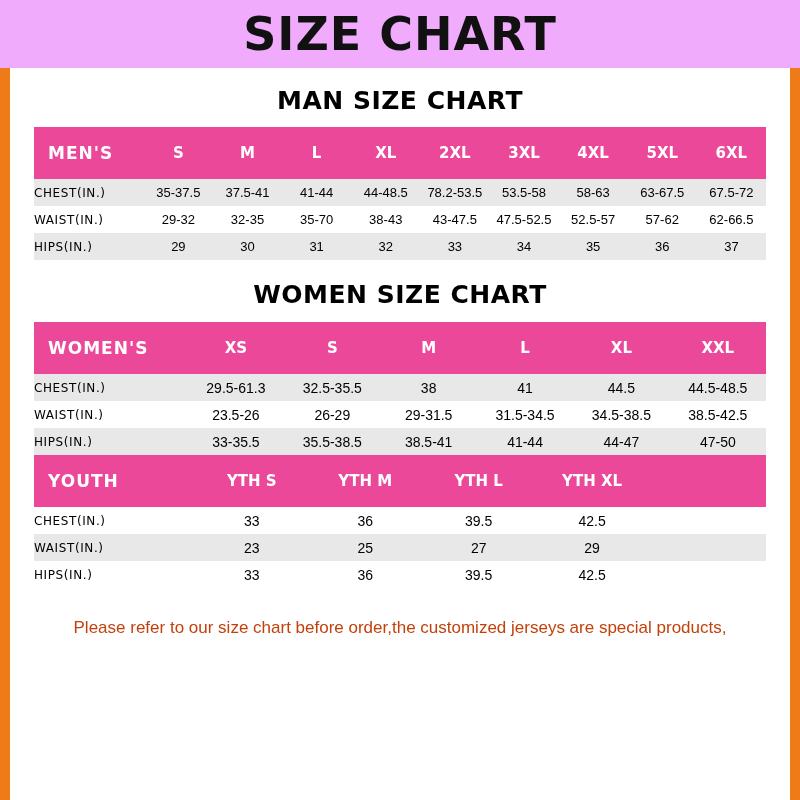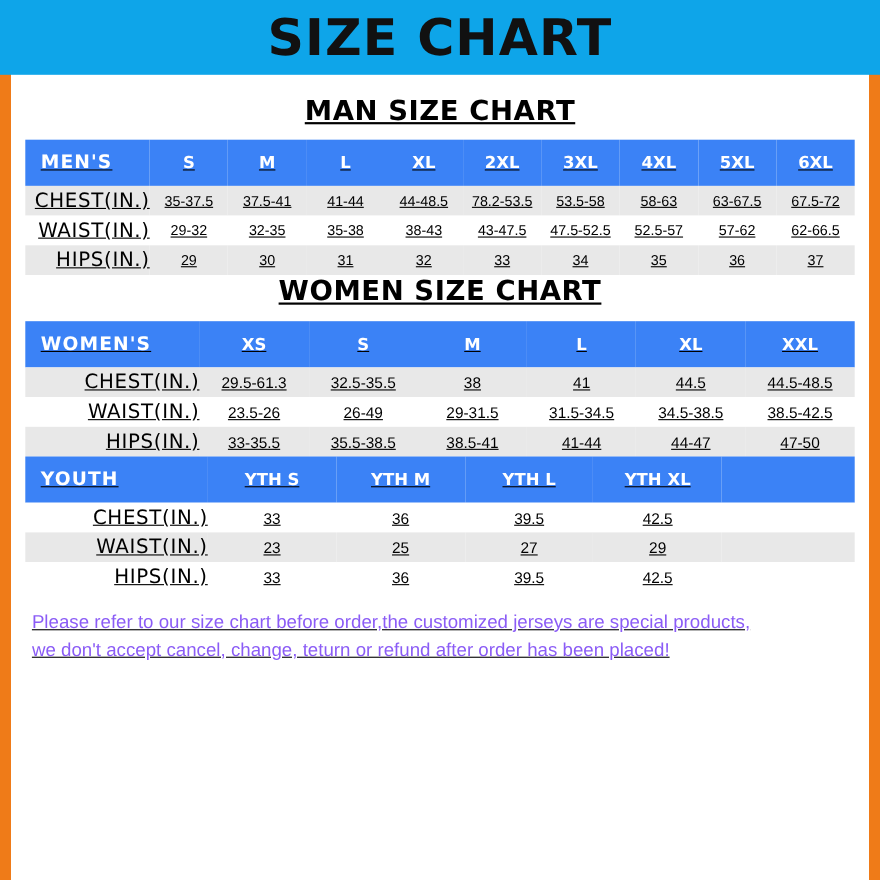--- a/index.html
+++ b/index.html
@@ -16,69 +16,68 @@
   .page {
     width: 800px;
     height: 800px;
     position: relative;
     background: #ffffff;
     box-sizing: border-box;
     border-left: 10px solid #ef7b18;
     border-right: 10px solid #ef7b18;
   }
   .banner {
-    background: #0ea5e9;
+    background: #f0abfc;
     height: 68px;
     display: flex;
     align-items: center;
     justify-content: center;
     margin: 0 -10px;
   }
   .banner-title {
     font-family: "DejaVu Sans", sans-serif;
     font-weight: bold;
     font-size: 46px;
     letter-spacing: 1px;
     color: #111111;
     line-height: 1;
   }
   .content {
-    padding: 0 13px;
+    padding: 0 24px;
     box-sizing: border-box;
-    text-decoration: underline;
   }
   .section-title {
     text-align: center;
     font-family: "DejaVu Sans", sans-serif;
     font-weight: bold;
     font-size: 25px;
     color: #000000;
     letter-spacing: 0.5px;
   }
   .t1 { margin-top: 18px; margin-bottom: 12px; }
-  .t2 { margin-bottom: 13px; }
+  .t2 { margin-top: 20px; margin-bottom: 13px; }
   .t3 { margin-top: 22px; margin-bottom: 14px; }
 
   table.size-table {
     border-collapse: collapse;
     width: 100%;
     table-layout: fixed;
   }
   table.size-table th,
   table.size-table td {
     text-align: center;
     vertical-align: middle;
     font-size: 13px;
     color: #000000;
     padding: 0;
   }
   
   table.size-table thead tr {
-    background: #3b82f6;
-    height: 42px;
+    background: #ec4899;
+    height: 52px;
   }
   table.size-table thead th {
     color: #ffffff;
     font-weight: bold;
     font-size: 15px;
     font-family: "DejaVu Sans", sans-serif;
   }
   table.size-table thead th.rowlabel {
     text-align: left;
     padding-left: 14px;
@@ -87,49 +86,50 @@
   }
   
   table.size-table tbody tr {
     height: 27px;
   }
   table.size-table tbody tr.odd { background: #e8e8e8; }
   table.size-table tbody tr.even { background: #ffffff; }
   table.size-table tbody td.rowlabel {
     font-weight: normal;
     letter-spacing: 0.6px;
-    font-size: 18px;
+    font-size: 12px;
     font-family: "DejaVu Sans", sans-serif;
-    text-align: right;
+    text-align: left;
   }
 
   
   .men-tbl col.c0 { width: 15%; }
   
   .women-tbl col.c0 { width: 21%; }
   .women-tbl thead th { font-size: 16px; }
   .women-tbl tbody tr { height: 32px; }
   .women-tbl tbody td { font-size: 14px; }
   .women-tbl thead tr { height: 38px; }
   
   .youth-tbl col.c0 { width: 22%; }
   .youth-tbl col.cx { width: 15.5%; }
   .youth-tbl col.cpad { width: 16%; }
   .youth-tbl thead tr { height: 38px; }
   .youth-tbl thead th { font-size: 16px; }
   .youth-tbl tbody tr { height: 32px; }
   .youth-tbl tbody td { font-size: 14px; }
 
   .note {
-    margin-top: 16px;
+    margin-top: 28px;
     padding: 0 6px;
-    color: #8b5cf6;
+    color: #c2410c;
     font-size: 17px;
     line-height: 1.45;
     font-family: "Liberation Sans", sans-serif;
+    text-align: center;
   }
   .note div { white-space: nowrap; }
 </style>
 </head>
 <body>
 
 <div class="page">
 
   <div class="banner">
     <div class="banner-title">SIZE CHART</div>
@@ -175,21 +175,21 @@
           <td>78.2-53.5</td>
           <td>53.5-58</td>
           <td>58-63</td>
           <td>63-67.5</td>
           <td>67.5-72</td>
         </tr>
         <tr class="even">
           <td class="rowlabel">WAIST(IN.)</td>
           <td>29-32</td>
           <td>32-35</td>
-          <td>35-38</td>
+          <td>35-70</td>
           <td>38-43</td>
           <td>43-47.5</td>
           <td>47.5-52.5</td>
           <td>52.5-57</td>
           <td>57-62</td>
           <td>62-66.5</td>
         </tr>
         <tr class="odd">
           <td class="rowlabel">HIPS(IN.)</td>
           <td>29</td>
@@ -233,21 +233,21 @@
           <td>29.5-61.3</td>
           <td>32.5-35.5</td>
           <td>38</td>
           <td>41</td>
           <td>44.5</td>
           <td>44.5-48.5</td>
         </tr>
         <tr class="even">
           <td class="rowlabel">WAIST(IN.)</td>
           <td>23.5-26</td>
-          <td>26-49</td>
+          <td>26-29</td>
           <td>29-31.5</td>
           <td>31.5-34.5</td>
           <td>34.5-38.5</td>
           <td>38.5-42.5</td>
         </tr>
         <tr class="odd">
           <td class="rowlabel">HIPS(IN.)</td>
           <td>33-35.5</td>
           <td>35.5-38.5</td>
           <td>38.5-41</td>
@@ -300,17 +300,16 @@
           <td>36</td>
           <td>39.5</td>
           <td>42.5</td>
           <td></td>
         </tr>
       </tbody>
     </table>
 
     <div class="note">
       <div>Please refer to our size chart before order,the customized jerseys are special products,</div>
-      <div>we don't accept cancel, change, teturn or refund after order has been placed!</div>
     </div>
 
   </div>
 </div>
 
 </body></html>

